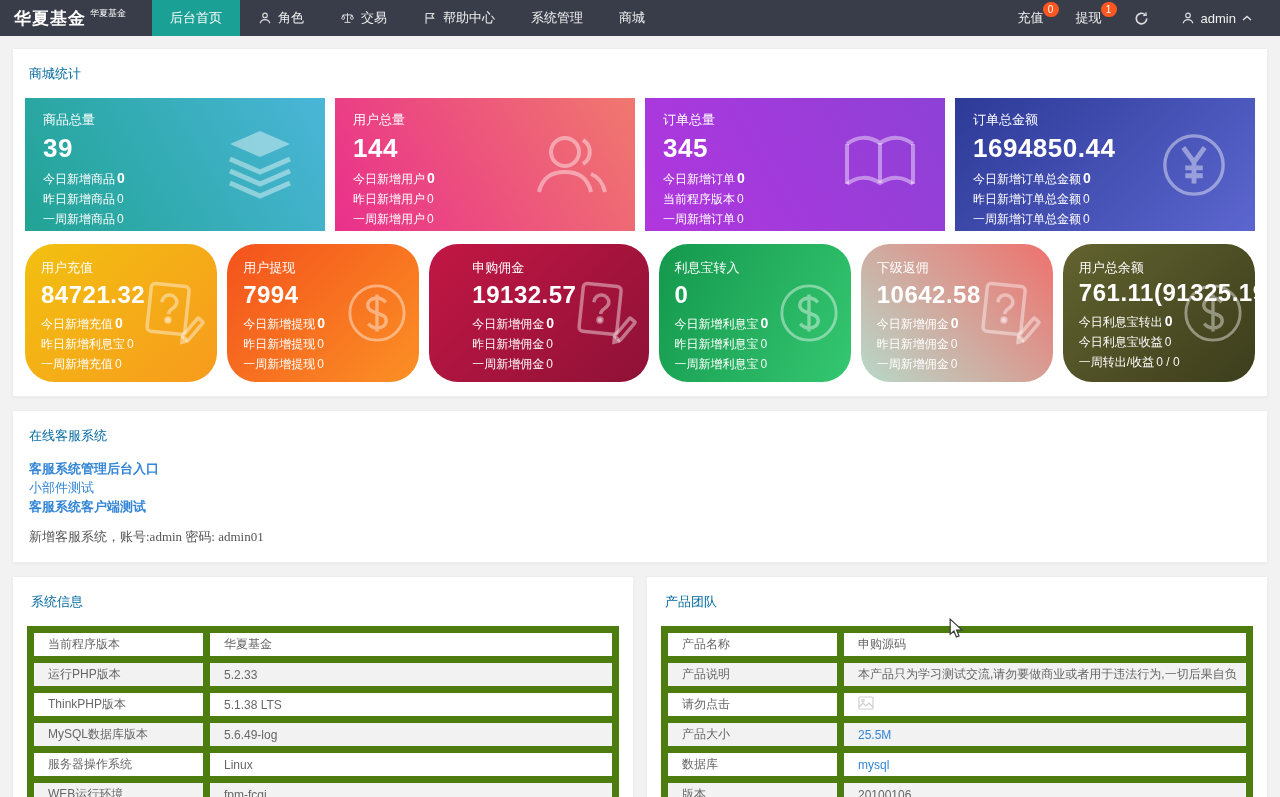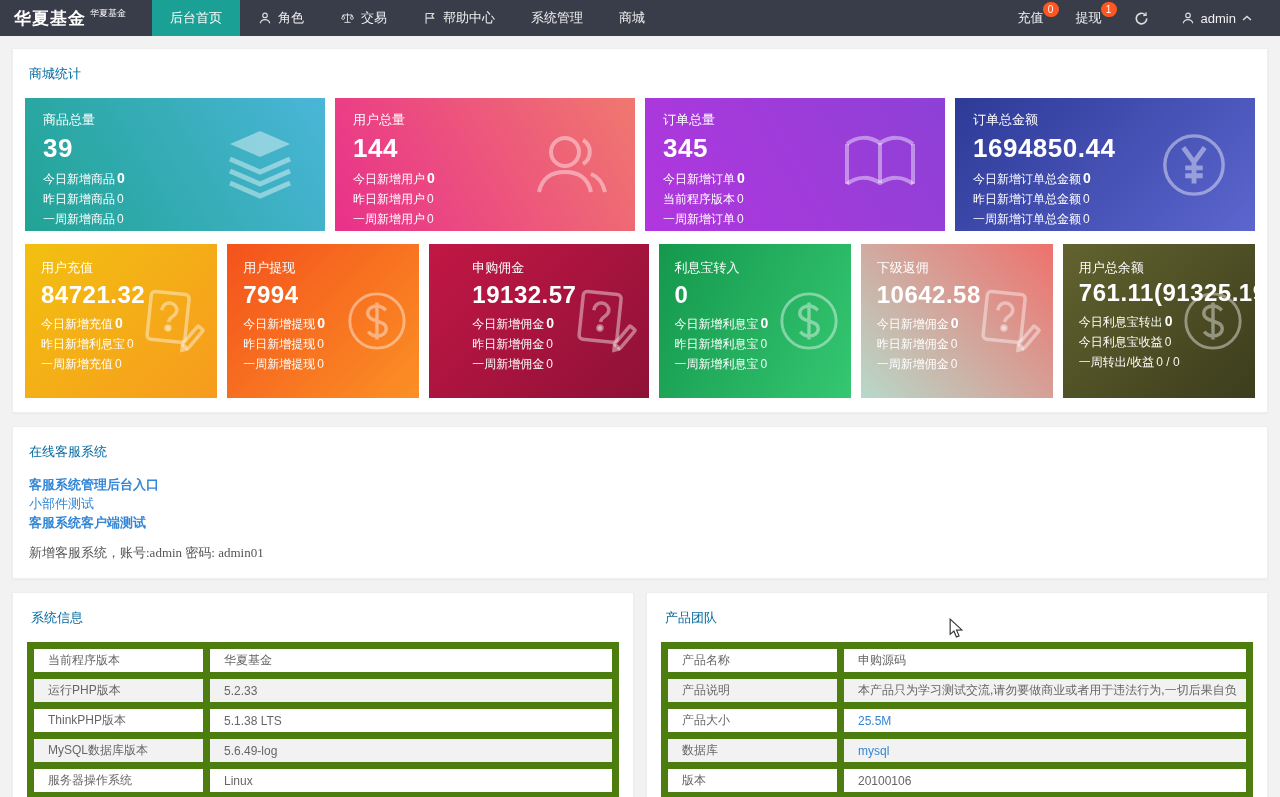--- a/index.html
+++ b/index.html
@@ -25,21 +25,21 @@
            min-width:16px; height:15px; line-height:15px; font-size:10px; text-align:center; padding:0 4px; }
   
   .content { padding:12px; }
   .panel { background:#fff; border:1px solid #eee; box-shadow:0 1px 2px rgba(0,0,0,.04);
            margin-bottom:13px; padding:14px 12px; }
   .panel-title { font-size:13px; color:#0369a1; margin:2px 0 15px 4px; }
   
   .cards-row { display:flex; gap:10px; }
   .cards-row.first { margin-bottom:13px; }
   .card { position:relative; flex:1; height:133px; color:#fff; padding:13px 18px; overflow:hidden; }
-  .card.small { height:154px; padding:15px 16px; }
+  .card.small { height:138px; padding:15px 16px;border-radius:29px; }
   .card-title { font-size:13px; margin-bottom:4px; }
   .card-value { font-size:26px; font-weight:bold; margin-bottom:4px; letter-spacing:.5px; }
   .card.small .card-value { font-size:24px; }
   .card-value.sv { font-size:15px; line-height:24px; margin-bottom:6px; }
   .card-line { font-size:12px; line-height:20px; }
   .card-line .first { font-size:14px; font-weight:bold; margin-left:2px; }
   .card-line .lv { margin-left:2px; opacity:.95; }
   .card-icon { position:absolute; right:26px; top:50%; transform:translateY(-50%); line-height:0; }
   .card.small .card-icon { right:10px; }
   
@@ -332,20 +332,28 @@
           <tbody id="product-body">
             <tr>
               <td class="label">产品名称</td>
               <td class="value">申购源码</td>
             </tr>
             <tr>
               <td class="label">产品说明</td>
               <td class="value">本产品只为学习测试交流,请勿要做商业或者用于违法行为,一切后果自负</td>
             </tr>
             <tr>
+              <td class="label">请勿点击</td>
+              <td class="value"><span><svg width="16" height="14" viewBox="0 0 16 14" fill="none" stroke="#cfcfcf" stroke-width="1.2">
+                    <rect x="1" y="1" width="14" height="12" rx="1"></rect>
+                    <circle cx="5" cy="4.6" r="1.2"></circle>
+                    <path d="M1 11l4-4 3 3 3-3 4 4"></path>
+                  </svg></span></td>
+            </tr>
+            <tr>
               <td class="label">产品大小</td>
               <td class="value"><a class="cell-link" href="#">25.5M</a></td>
             </tr>
             <tr>
               <td class="label">数据库</td>
               <td class="value"><a class="cell-link" href="#">mysql</a></td>
             </tr>
             <tr>
               <td class="label">版本</td>
               <td class="value">20100106</td>

